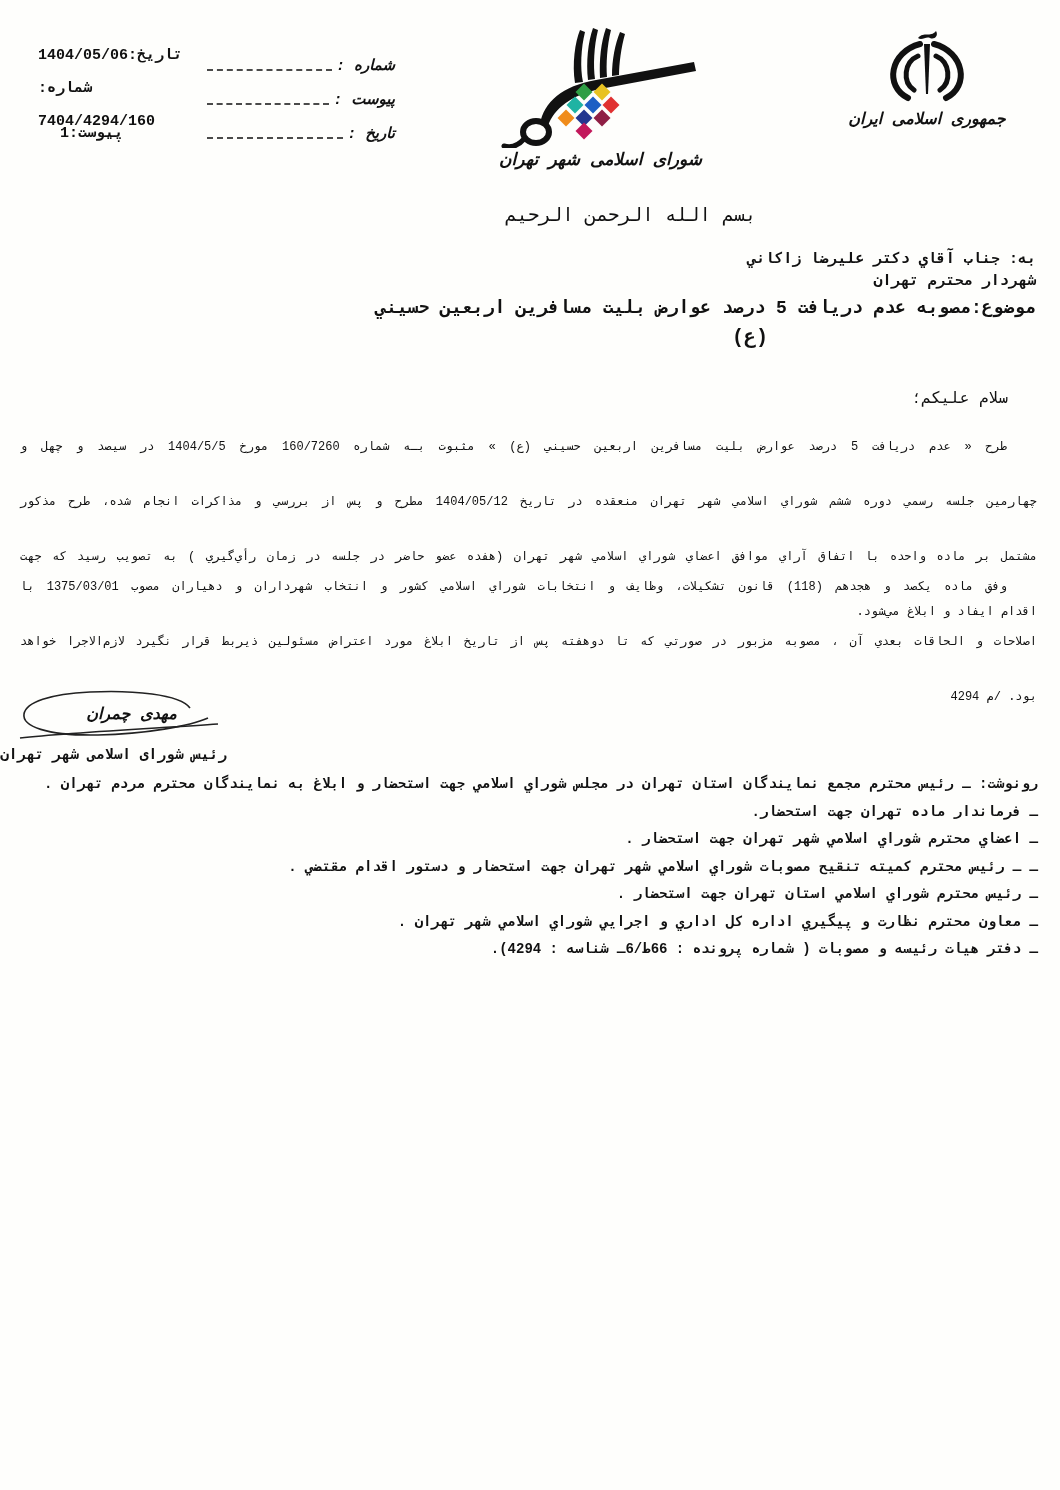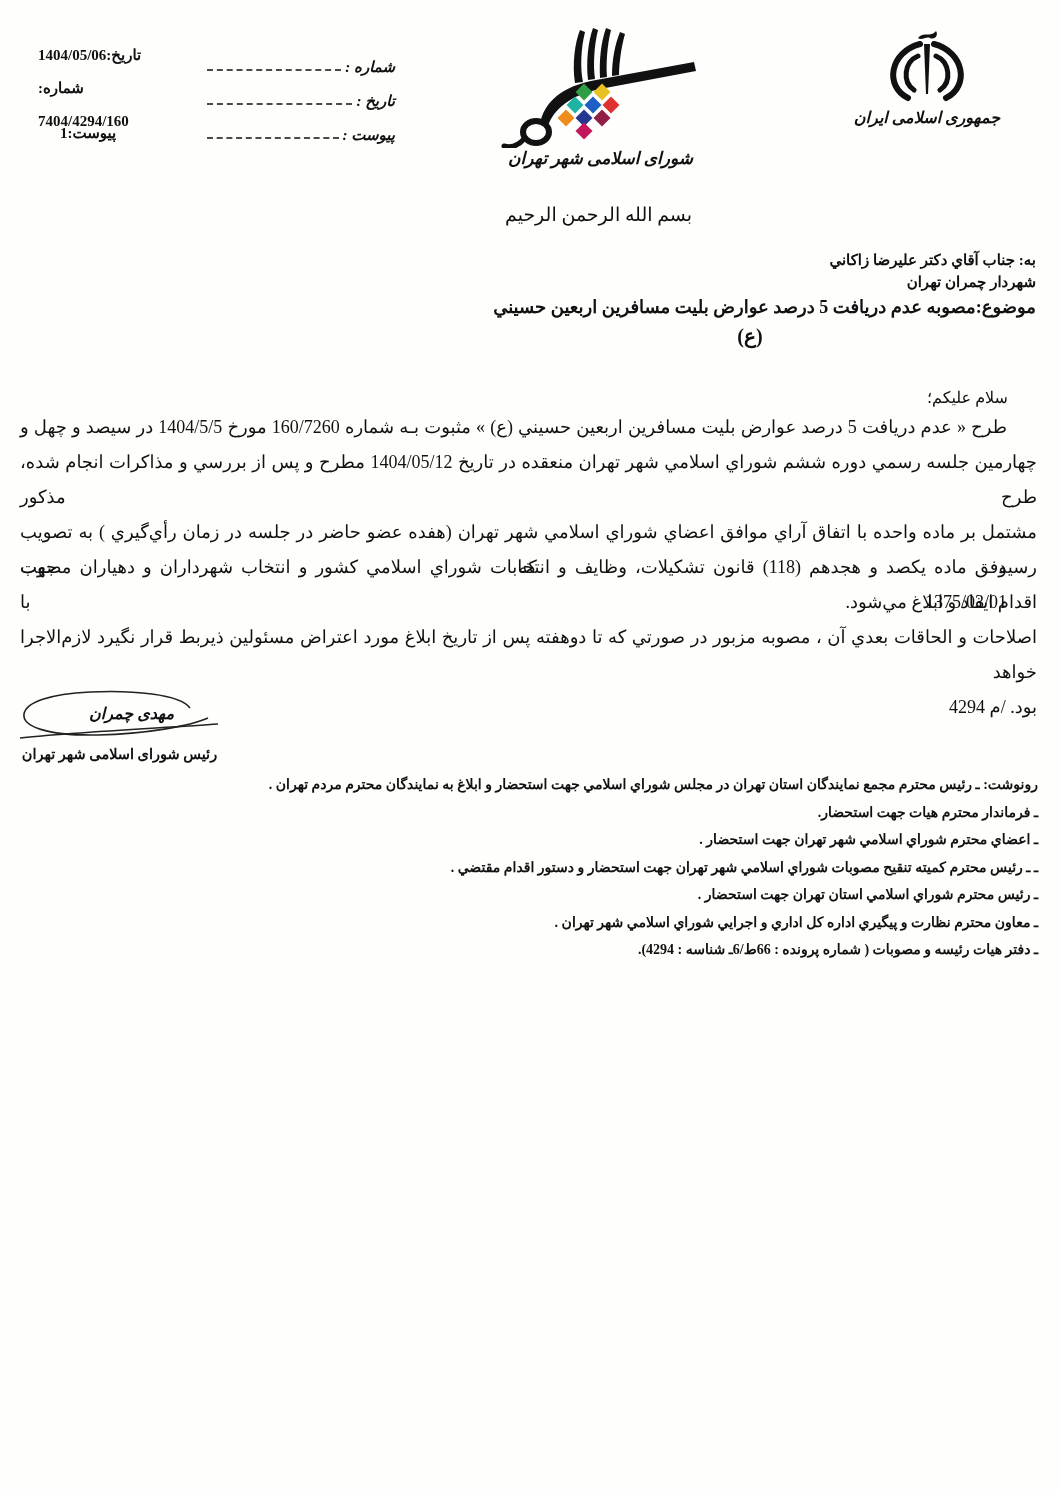--- a/index.html
+++ b/index.html
@@ -1,20 +1,20 @@
 <!DOCTYPE html>
 <html lang="fa"><head>
 <meta charset="utf-8">
 <style>
   * { margin:0; padding:0; box-sizing:border-box; }
   html,body { background:#e8e8e8; }
   .page {
     position:relative; width:1060px; height:1490px; margin:0 auto;
     background:#fefefc; color:#111; overflow:hidden;
-    font-family:Liberation Serif, serif;
+    font-family:Liberation Mono, monospace;
     direction:rtl;
   }
   
   .ref-block {
     position:absolute; top:46px; right:872px; left:38px;
     text-align:left; direction:rtl; font-weight:bold; font-size:15px; line-height:19px;
   }
   .ref-block > div { direction:rtl; unicode-bidi:embed; }
   .ref-date { margin-bottom:14px; }
   .ref-number-label { margin-bottom:14px; }
@@ -30,21 +30,21 @@
   
   .bismillah { position:absolute; top:203px; left:505px; width:280px; text-align:left; font-size:19px; }
   .addressee { position:absolute; top:249px; right:24px; text-align:right; font-weight:bold; font-size:15px; line-height:22px; white-space:nowrap; }
   .subject { position:absolute; top:296px; right:24px; width:716px; font-weight:bold; }
   .subject-l1 { font-size:18px; text-align:right; white-space:nowrap; }
   .subject-l2 { font-size:20px; text-align:center; position:relative; left:72px; margin-top:6px; }
   .salutation { position:absolute; top:388px; right:52px; font-size:16px; }
   .para { position:absolute; right:23px; left:20px; }
   .para1 { top:410px; }
   .para2 { top:550px; }
-  .bline { font-size:18px; line-height:35px; direction:rtl; }
+  .bline { font-size:12px; line-height:35px; direction:rtl;margin-top:20px; }
   .jline { text-align:justify; text-align-last:justify; }
   .indent { padding-right:30px; }
   .lastline { text-align:right; }
   
   .sig-block { position:absolute; top:688px; left:12px; width:215px; text-align:center; }
   .sig-wrap { position:relative; height:62px; }
   .sig-swoosh { position:absolute; top:0; left:0; }
   .sig-name { position:absolute; top:16px; left:12px; width:100%; text-align:center; font-weight:bold; font-style:italic; font-size:16px; }
   .sig-title { font-weight:bold; font-size:14.5px; white-space:nowrap; margin-top:-4px; }
   
@@ -62,25 +62,25 @@
     <div class="ref-number-value">7404/4294/160</div>
     <div class="ref-attach">پیوست:1</div>
   </div>
 
   <div class="form-fields">
     <div class="form-row">
       <span class="form-label">شماره :</span>
       <span class="form-dashes"></span>
     </div>
     <div class="form-row">
-      <span class="form-label">تاریخ :</span>
+      <span class="form-label">پیوست :</span>
       <span class="form-dashes"></span>
     </div>
     <div class="form-row">
-      <span class="form-label">پیوست :</span>
+      <span class="form-label">تاریخ :</span>
       <span class="form-dashes"></span>
     </div>
   </div>
 
   <div class="council-logo">
     <svg width="245" height="128" viewBox="0 0 245 128">
 
       <path d="M62,104 C66,82 84,66 118,60 L216,42 L218,51 L122,69 C94,75 76,88 70,106 Z" fill="#111"></path>
       <path d="M97,63 C94,44 97,22 102,10 L107,12 C103,28 102,48 105,62 Z" fill="#111"></path>
       <path d="M110,60 C108,42 110,22 115,8 L120,10 C116,26 115,46 117,59 Z" fill="#111"></path>
@@ -113,21 +113,21 @@
       <path d="M76,28 C62,34 60,54 72,62" fill="none" stroke="#111" stroke-width="5" stroke-linecap="round"></path>
       <path d="M94,28 C108,34 110,54 98,62" fill="none" stroke="#111" stroke-width="5" stroke-linecap="round"></path>
     </svg>
     <div class="emblem-caption">جمهوری اسلامی ایران</div>
   </div>
 
   <div class="bismillah">بسم الله الرحمن الرحيم</div>
 
   <div class="addressee">
     <div>به: جناب آقاي دكتر عليرضا زاكاني</div>
-    <div>شهردار چمران تهران</div>
+    <div>شهردار محترم تهران</div>
   </div>
 
   <div class="subject">
     <div class="subject-l1">موضوع:مصوبه عدم دريافت 5 درصد عوارض بليت مسافرين اربعين حسيني</div>
     <div class="subject-l2">(ع)</div>
   </div>
 
   <div class="salutation">سلام عليكم؛</div>
 
   <div class="para para1">
@@ -149,21 +149,21 @@
         <path d="M178,20 C168,6 120,2 78,4 C38,6 14,14 12,26 C10,38 34,48 86,47 C134,46 178,38 196,30" fill="none" stroke="#222" stroke-width="1.6"></path>
         <path d="M8,50 C60,44 150,40 206,36" fill="none" stroke="#222" stroke-width="1.6"></path>
       </svg>
       <div class="sig-name">مهدی چمران</div>
     </div>
     <div class="sig-title">رئیس شورای اسلامی شهر تهران</div>
   </div>
 
   <div class="cc-block">
     <div class="cc-line">رونوشت: ـ رئيس محترم مجمع نمايندگان استان تهران در مجلس شوراي اسلامي جهت استحضار و ابلاغ به نمايندگان محترم مردم تهران .</div>
-    <div class="cc-line">ـ فرماندار محترم هيات جهت استحضار.</div>
+    <div class="cc-line">ـ فرماندار ماده تهران جهت استحضار.</div>
     <div class="cc-line">ـ اعضاي محترم شوراي اسلامي شهر تهران جهت استحضار .</div>
     <div class="cc-line">ـ ـ رئيس محترم كميته تنقيح مصوبات شوراي اسلامي شهر تهران جهت استحضار و دستور اقدام مقتضي .</div>
     <div class="cc-line">ـ رئيس محترم شوراي اسلامي استان تهران جهت استحضار .</div>
     <div class="cc-line">ـ معاون محترم نظارت و پيگيري اداره كل اداري و اجرايي شوراي اسلامي شهر تهران .</div>
     <div class="cc-line">ـ دفتر هيات رئيسه و مصوبات ( شماره پرونده : 66ط/6ـ شناسه : 4294).</div>
   </div>
 
 </div>
 
 </body></html>

